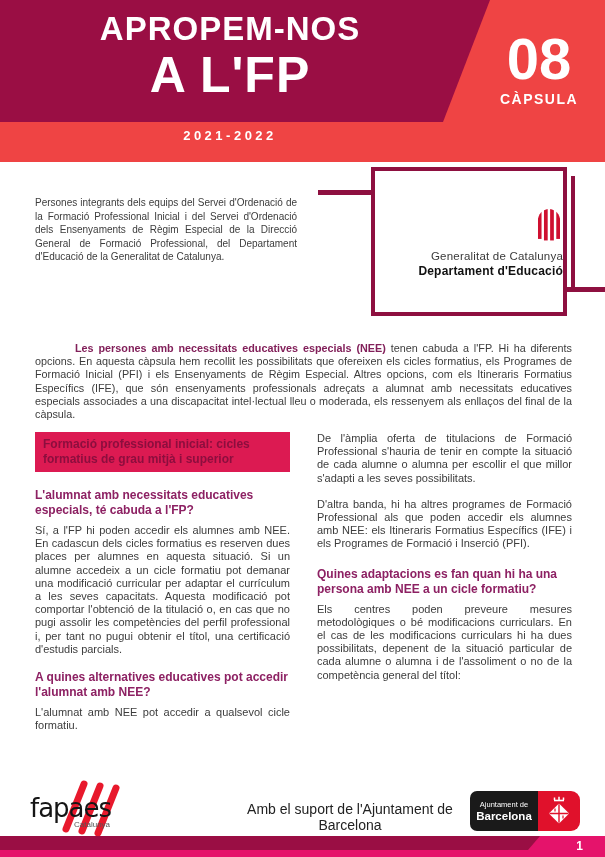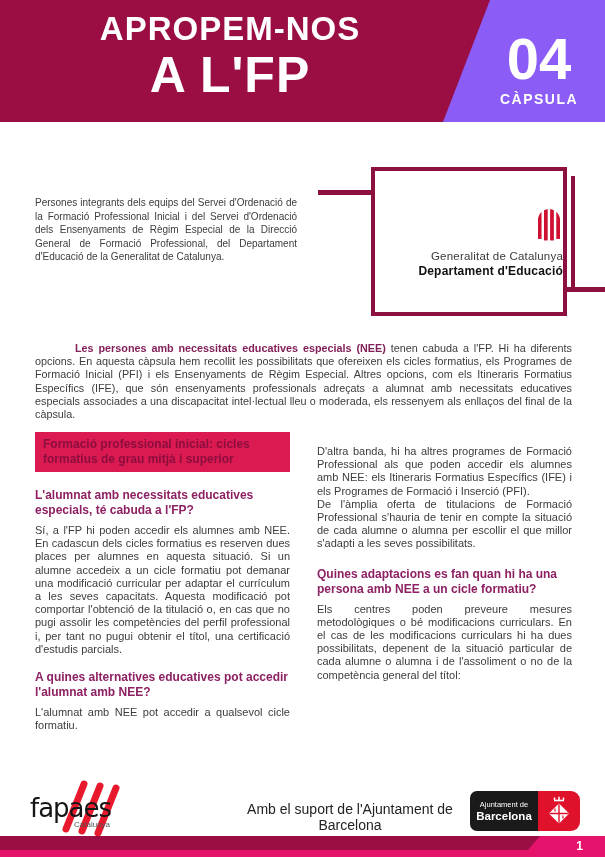--- a/index.html
+++ b/index.html
@@ -5,21 +5,21 @@
   * { box-sizing: border-box; }
   html,body { margin:0; padding:0; background:#e9e9e9; }
   .page {
     position:relative; width:605px; height:857px; margin:0 auto;
     background:#ffffff; overflow:hidden;
     font-family:"Liberation Sans", sans-serif;
     -webkit-font-smoothing:antialiased;
   }
 
   
-  .header { position:absolute; top:0; left:0; width:605px; height:122px; background:#8b5cf6; }
+  .header { position:absolute; top:0; left:0; width:605px; height:162px; background:#ef4444; }
   .header-maroon {
     position:absolute; top:0; left:0; width:605px; height:122px; background:#9a0e44;
     clip-path:polygon(0 0, 490px 0, 443px 100%, 0 100%);
   }
   .header-titles { position:absolute; top:10px; left:0; width:460px; text-align:center; color:#fff; font-weight:bold; }
   .title1 { font-size:33px; line-height:38px; letter-spacing:1px; }
   .title2 { font-size:50px; line-height:54px; letter-spacing:1px; }
   .issue { position:absolute; top:30px; left:486px; width:106px; text-align:center; color:#fff; font-weight:bold; }
   .issue-number { font-size:58px; line-height:58px; }
   .issue-label { font-size:14px; letter-spacing:1.5px; margin-top:3px; }
@@ -95,21 +95,21 @@
 
 <div class="page">
 
   <div class="header">
     <div class="header-maroon"></div>
     <div class="header-titles">
       <div class="title1">APROPEM-NOS</div>
       <div class="title2">A L'FP</div>
     </div>
     <div class="issue">
-      <div class="issue-number">04</div>
+      <div class="issue-number">08</div>
       <div class="issue-label">CÀPSULA</div>
     </div>
     <div class="season">2021-2022</div>
   </div>
 
   <p class="credits">Persones integrants dels equips del Servei d'Ordenació de la Formació Professional Inicial i del Servei d'Ordenació dels Ensenyaments de Règim Especial de la Direcció General de Formació Professional, del Departament d'Educació de la Generalitat de Catalunya.</p>
 
   <div class="line line-left"></div>
   <div class="line box-shadow-line"></div>
   <div class="line line-right"></div>
@@ -135,22 +135,22 @@
 
   <div class="columns">
     <div class="col">
       <h2 class="section-header">Formació professional inicial: cicles formatius de grau mitjà i superior</h2>
       <h3 class="q q-top">L'alumnat amb necessitats educatives especials, té cabuda a l'FP?</h3>
       <p class="bt">Sí, a l'FP hi poden accedir els alumnes amb NEE. En cadascun dels cicles formatius es reserven dues places per alumnes en aquesta situació. Si un alumne accedeix a un cicle formatiu pot demanar una modificació curricular per adaptar el currículum a les seves capacitats. Aquesta modificació pot comportar l'obtenció de la titulació o, en cas que no pugi assolir les competències del perfil professional i, per tant no pugui obtenir el títol, una certificació d'estudis parcials.</p>
       <h3 class="q">A quines alternatives educatives pot accedir l'alumnat amb NEE?</h3>
       <p class="bt">L'alumnat amb NEE pot accedir a qualsevol cicle formatiu.</p>
     </div>
     <div class="col">
+      <p class="bt">De l'àmplia oferta de titulacions de Formació Professional s'hauria de tenir en compte la situació de cada alumne o alumna per escollir el que millor s'adapti a les seves possibilitats.</p>
       <p class="bt bt-gap">D'altra banda, hi ha altres programes de Formació Professional als que poden accedir els alumnes amb NEE: els Itineraris Formatius Específics (IFE) i els Programes de Formació i Inserció (PFI).</p>
-      <p class="bt">De l'àmplia oferta de titulacions de Formació Professional s'hauria de tenir en compte la situació de cada alumne o alumna per escollir el que millor s'adapti a les seves possibilitats.</p>
       <h3 class="q q-top">Quines adaptacions es fan quan hi ha una persona amb NEE a un cicle formatiu?</h3>
       <p class="bt">Els centres poden preveure mesures metodològiques o bé modificacions curriculars. En el cas de les modificacions curriculars hi ha dues possibilitats, depenent de la situació particular de cada alumne o alumna i de l'assoliment o no de la competència general del títol:</p>
     </div>
   </div>
 
   <svg class="fapaes" viewBox="0 0 112 60">
     <g stroke="#e8192c" stroke-width="7" stroke-linecap="round">
       <line x1="40" y1="52" x2="58" y2="7"></line>
       <line x1="56" y1="54" x2="74" y2="9"></line>
       <line x1="72" y1="56" x2="90" y2="11"></line>

